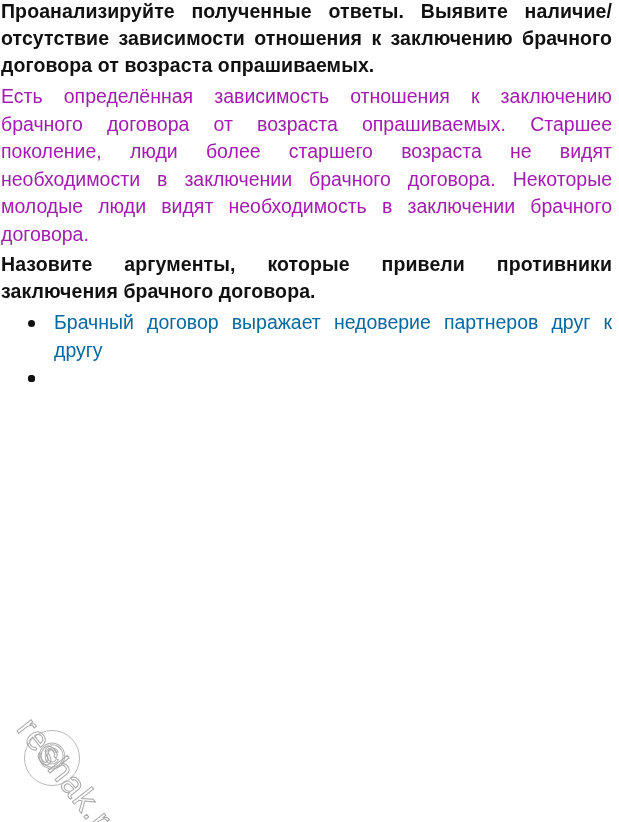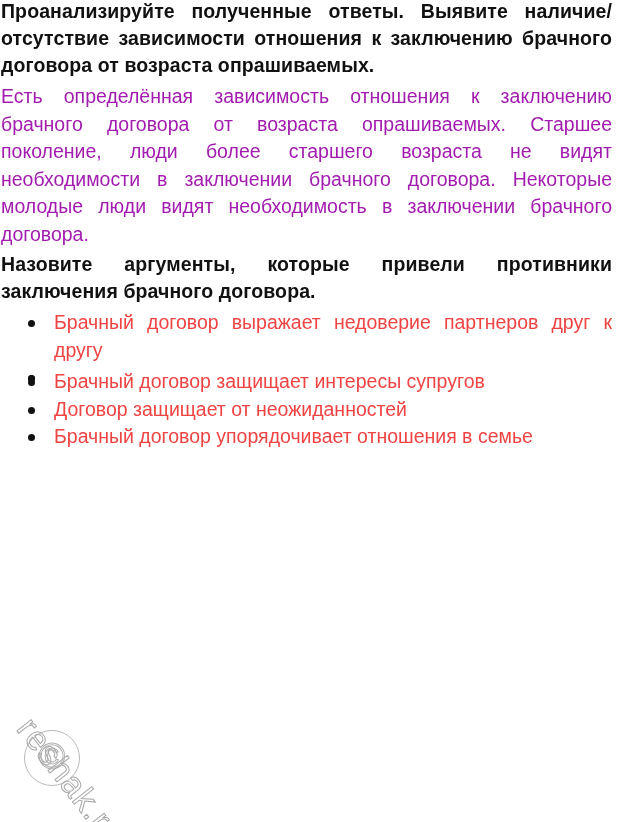--- a/index.html
+++ b/index.html
@@ -43,21 +43,21 @@
       list-style: none;
       margin: 4px 0 3px 0;
       padding: 0;
     }
     ul.bullets li {
       position: relative;
       padding-left: 53px;
       font-size: 19.5px;
       line-height: 27.5px;
       text-align: justify;
-      color: #ef4444;
+      color: #0369a1;
     }
     ul.bullets li .dot {
       position: absolute;
       left: 27px;
       top: 11px;
       width: 7px;
       height: 7px;
       border-radius: 50%;
       background: #111111;
     }
@@ -113,25 +113,20 @@
   <section>
     <p class="q">Назовите аргументы, которые привели противники заключения брачного договора.</p>
     <ul class="bullets">
       <li><span class="dot"></span><span>Брачный договор выражает недоверие партнеров друг к другу</span></li>
       <li><span class="dot"></span></li>
       <li><span class="dot"></span></li>
     </ul>
   </section>
 
   <section>
-    <ul class="bullets">
-      <li><span class="dot"></span><span>Брачный договор защищает интересы супругов</span></li>
-      <li><span class="dot"></span><span>Договор защищает от неожиданностей</span></li>
-      <li><span class="dot"></span><span>Брачный договор упорядочивает отношения в семье</span></li>
-    </ul>
   </section>
 
   <section>
   </section>
 
 </div>
 
 <div class="watermark">
   <span class="wm-copy">©</span>
   <span class="wm-text">reshak.ru</span>

